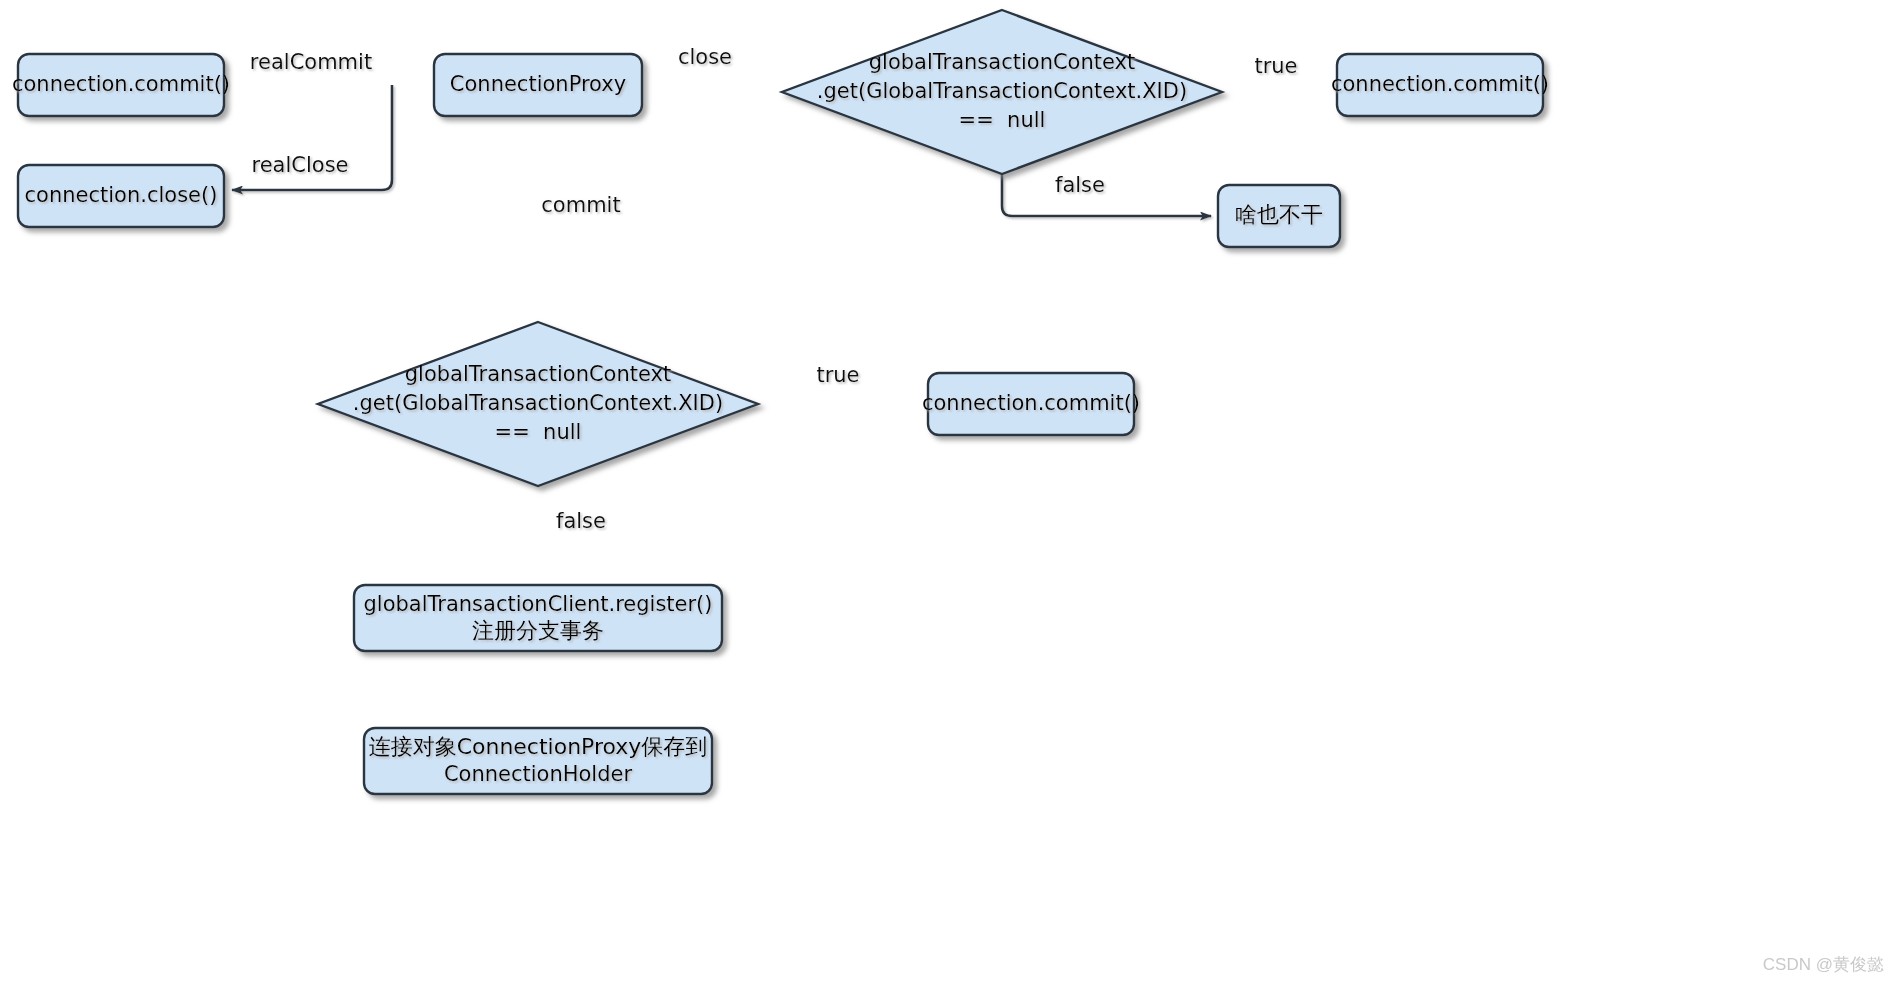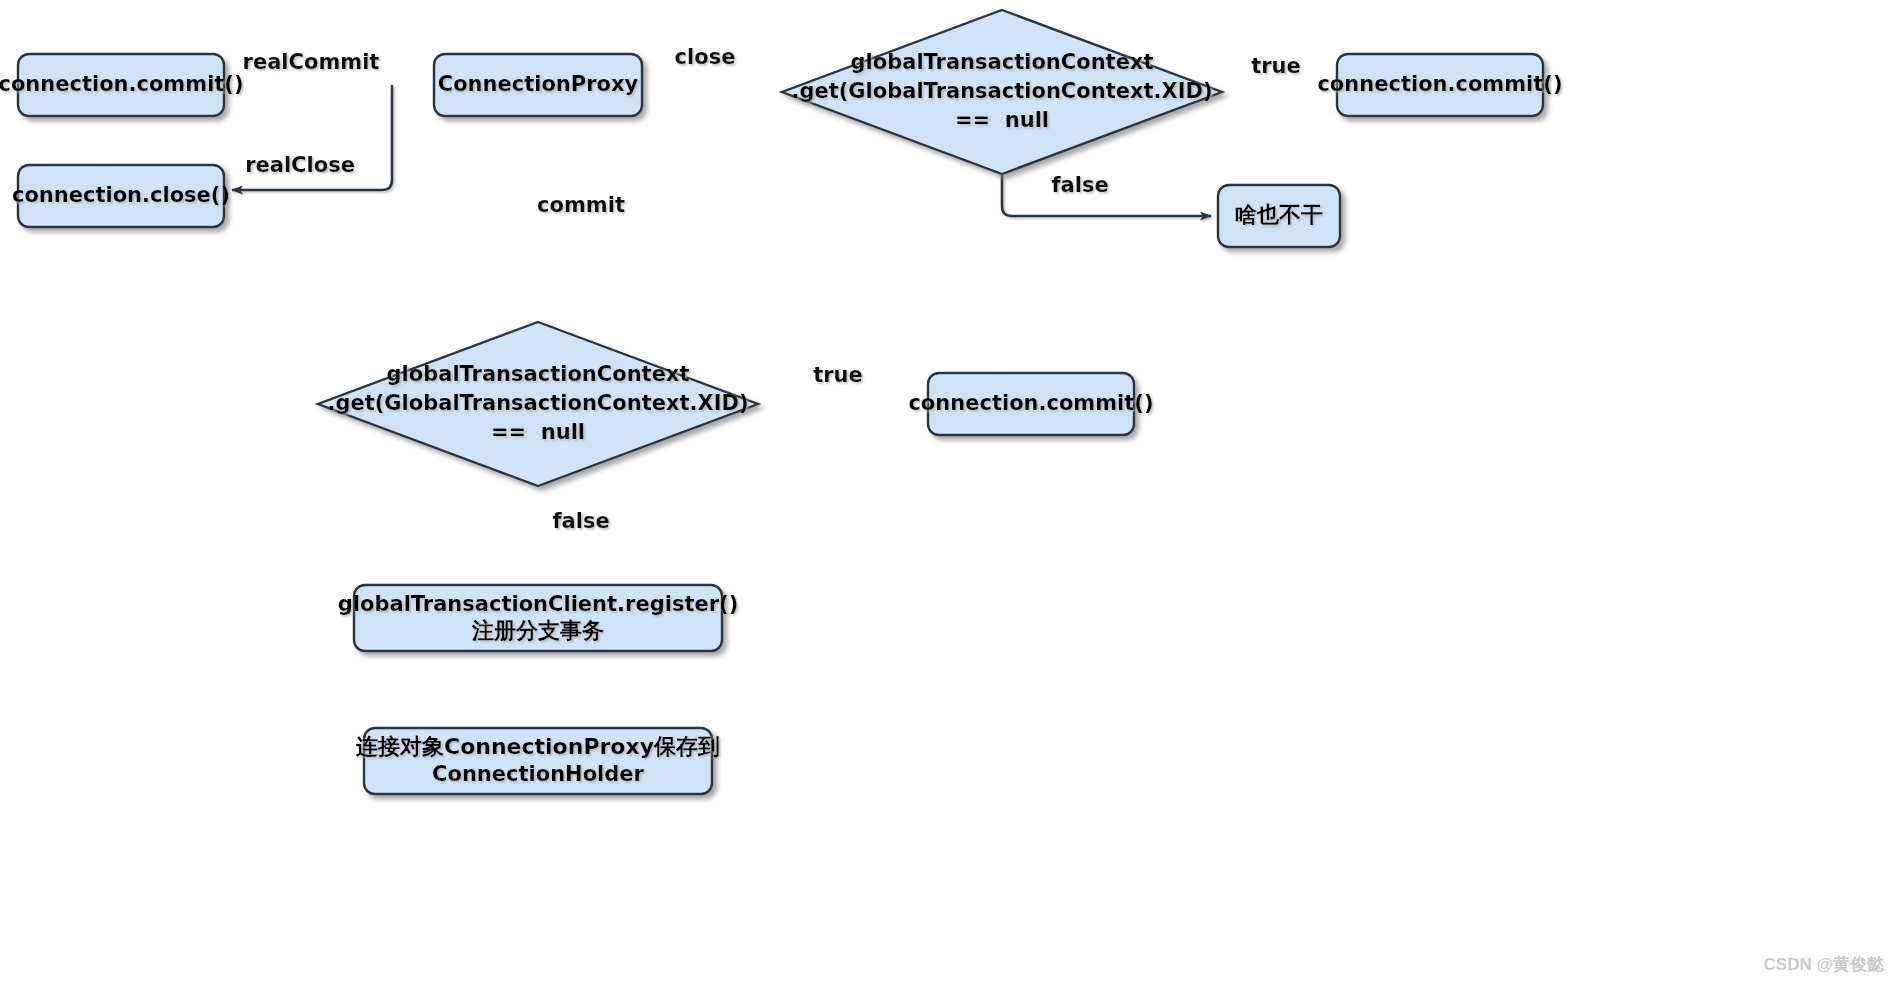--- a/index.html
+++ b/index.html
@@ -11,21 +11,20 @@
     width: 1902px;
     height: 988px;
     overflow: hidden;
     font-family: "DejaVu Sans", sans-serif;
   }
   #diagram-root {
     position: relative;
     width: 1902px;
     height: 988px;
     background: #ffffff;
-    font-weight: bold;
   }
   svg#flow {
     position: absolute;
     top: 0;
     left: 0;
     width: 1902px;
     height: 988px;
     display: block;
   }
   .node-shape {

